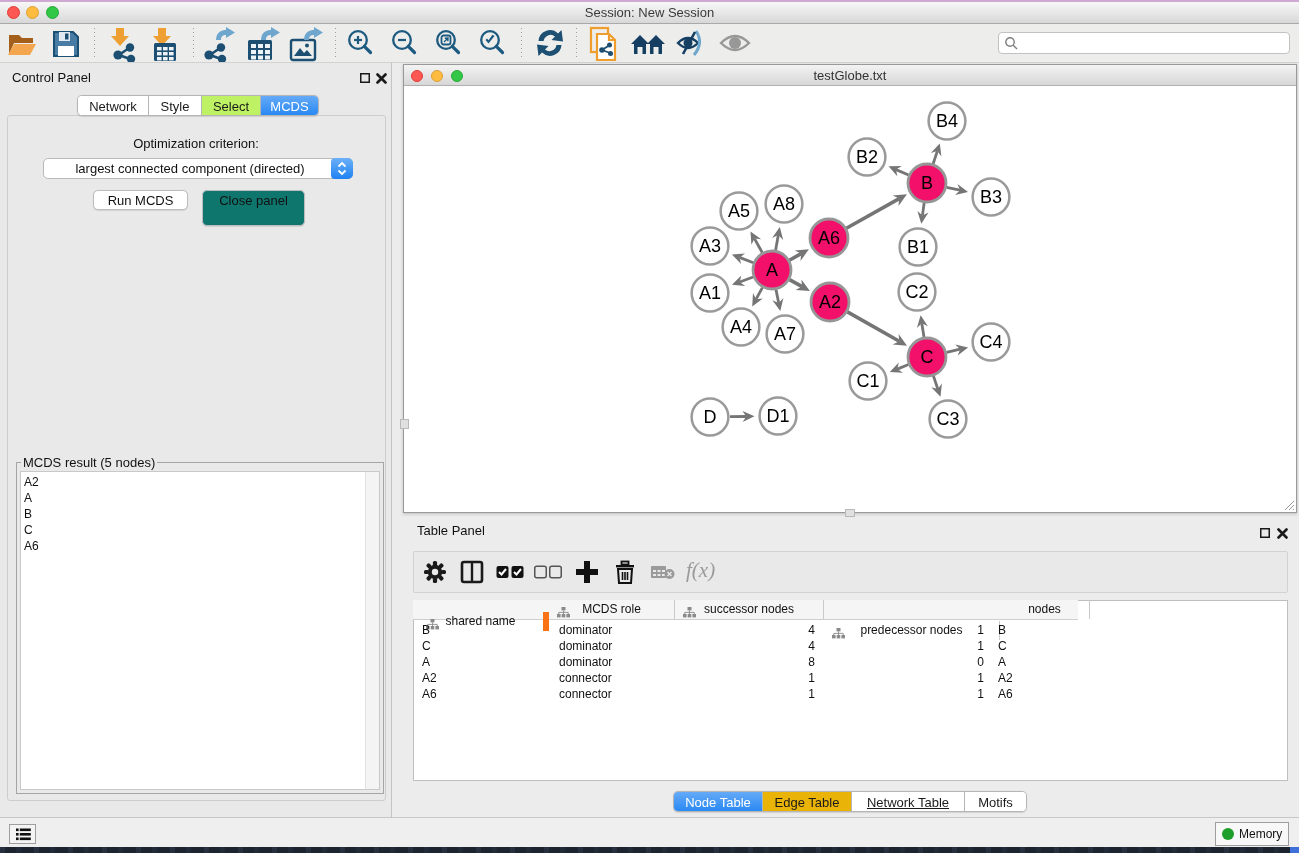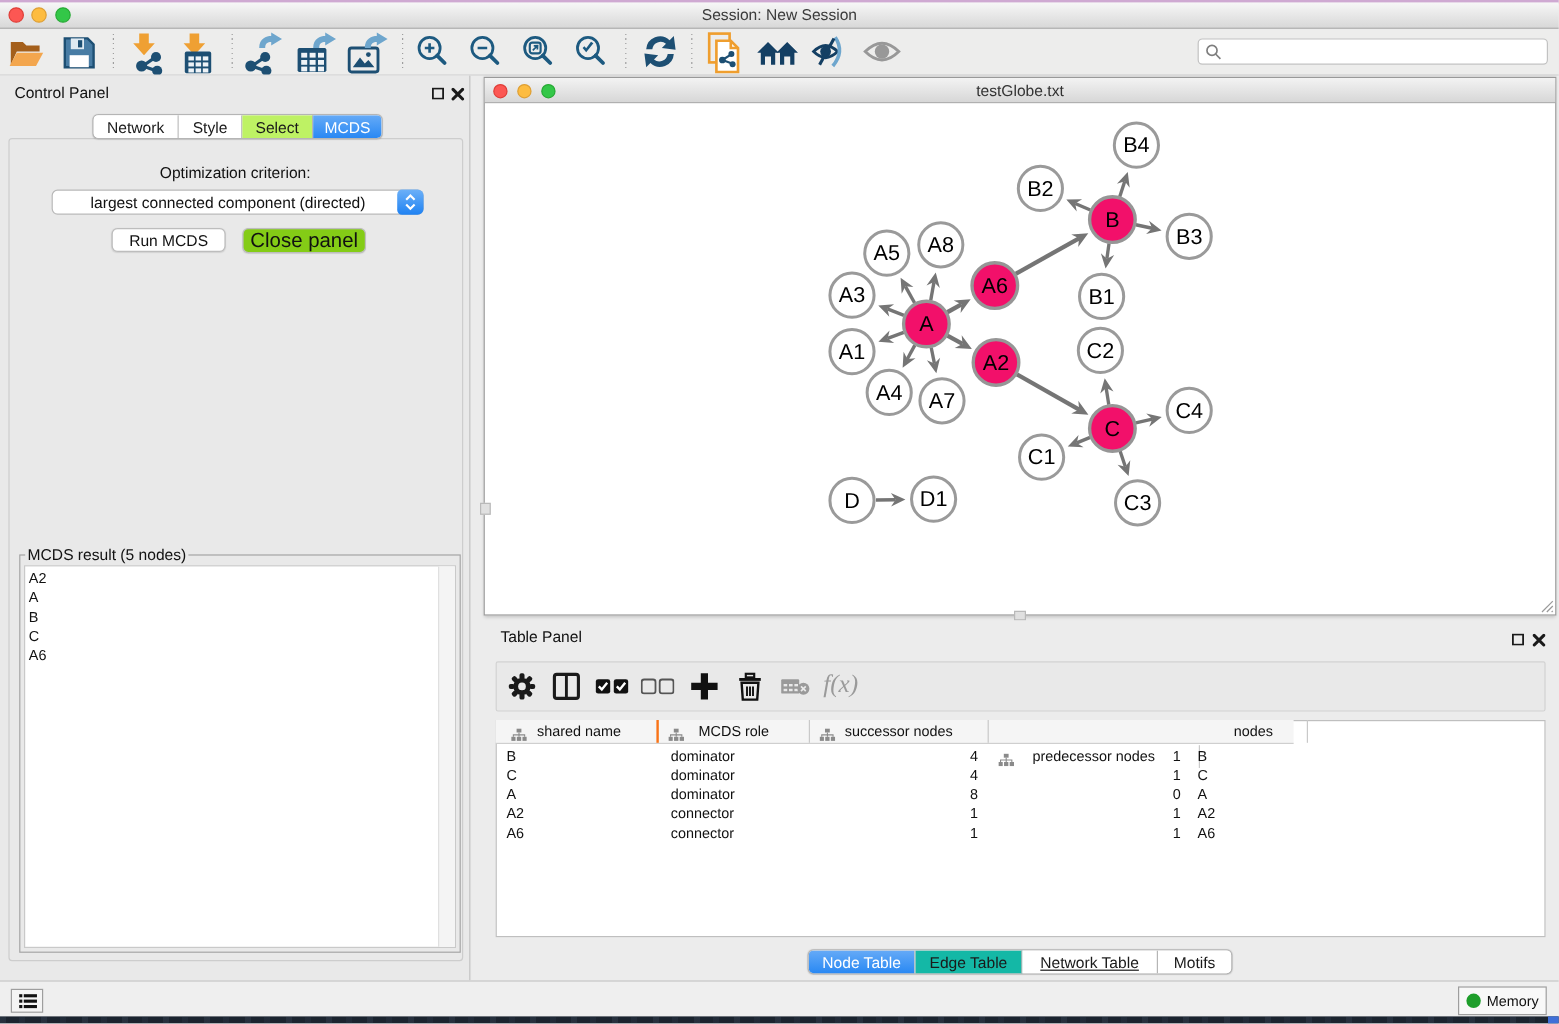--- a/index.html
+++ b/index.html
@@ -181,21 +181,21 @@
 
 <div class="abs" style="left:43px;top:158px;width:310px;height:21px;background:#fff;border:1px solid #b9b9b9;border-radius:5px"></div>
 <div class="abs" style="left:50px;top:158px;width:280px;height:21px;font-size:13px;line-height:21px;color:#111;text-align:center">largest connected component (directed)</div>
 <div class="abs" style="left:331px;top:158px;width:22px;height:21px;background:linear-gradient(#6cb0f8,#1f82f2);border-radius:4px 5px 5px 4px"></div>
 <svg class="abs" style="left:336px;top:161px" width="12" height="15" viewBox="0 0 12 15">
     <path d="M2.5 5.5 L6 2 L9.5 5.5" fill="none" stroke="#fff" stroke-width="1.8"></path>
     <path d="M2.5 9.5 L6 13 L9.5 9.5" fill="none" stroke="#fff" stroke-width="1.8"></path>
   </svg>
 
 <div class="abs" style="left:93px;top:190px;width:95px;height:20px;background:#fff;border:1px solid #bdbdbd;border-radius:5px;font-size:13px;text-align:center;line-height:19px;color:#111;box-shadow:0 0.5px 1px rgba(0,0,0,0.1)">Run MCDS</div>
-<div class="abs" style="left:202px;top:190px;width:103px;height:21px;background:#84cc16;border:1px solid #bdbdbd;border-radius:5px;font-size:17px;text-align:center;line-height:19px;color:#111;box-shadow:0 0.5px 1px rgba(0,0,0,0.1)">Close panel</div>
+<div class="abs" style="left:202px;top:190px;width:103px;height:36px;background:#0f766e;border:1px solid #bdbdbd;border-radius:5px;font-size:13px;text-align:center;line-height:19px;color:#111;box-shadow:0 0.5px 1px rgba(0,0,0,0.1)">Close panel</div>
 
 <div class="abs" style="left:16px;top:462px;width:368px;height:332px;border:1px solid #a5a5a5"></div>
 <div class="abs" style="left:21px;top:455px;background:#e9e9e9;font-size:13px;color:#111;padding:0 2px">MCDS result (5 nodes)</div>
 <div class="abs" style="left:20px;top:471px;width:360px;height:319px;background:#fff;border:1px solid #c9c9c9"></div>
 <div class="abs" style="left:365px;top:472px;width:14px;height:317px;background:#f4f4f4;border-left:1px solid #e0e0e0"></div>
 <div class="abs" style="left:24px;top:474px;font-size:12px;line-height:16px;color:#111">A2<br>A<br>B<br>C<br>A6</div>
 
 <div class="abs" style="left:403px;top:64px;width:894px;height:449px;background:#fff;border:1px solid #999;box-shadow:0 1px 3px rgba(0,0,0,0.2)"></div>
 <div class="abs" style="left:404px;top:65px;width:892px;height:21px;background:linear-gradient(#f3f3f3,#d7d7d7);border-bottom:1px solid #b0b0b0"></div>
 <div class="abs" style="left:404px;top:65px;width:892px;height:21px;text-align:center;font-size:13px;line-height:21px;color:#333">testGlobe.txt</div>
@@ -366,21 +366,21 @@
       <rect x="7.5" y="10" width="3" height="2"></rect>
       <rect x="12" y="10" width="3" height="2"></rect>
     </g>
     <circle cx="19.5" cy="10" r="5" fill="#9a9a9a"></circle>
     <path d="M17.5 8 L21.5 12 M21.5 8 L17.5 12" stroke="#e9e9e9" stroke-width="1.4"></path>
   </svg>
 <div class="abs" style="left:686px;top:558px;font-family:'Liberation Serif',serif;font-style:italic;font-size:21px;color:#9a9a9a">f(x)</div>
 
 <div class="abs" style="left:413px;top:600px;width:875px;height:181px;background:#fff;border:1px solid #bfbfbf"></div>
 <div class="abs" style="left:413px;top:600px;width:665px;height:20px;background:#f5f5f5;border-bottom:1px solid #cfcfcf;font-size:12px;color:#111">
-    <div style="position:absolute;left:5px;top:0;width:131px;height:19px;border-right:2px solid #f97316;text-align:center;line-height:19px;"><span style="position:absolute;left:8px;top:4px"><svg width="13" height="11" viewBox="0 0 13 11" style="vertical-align:-1px">
+    <div style="position:absolute;left:5px;top:12px;width:131px;height:19px;border-right:6px solid #f97316;text-align:center;line-height:19px;"><span style="position:absolute;left:8px;top:4px"><svg width="13" height="11" viewBox="0 0 13 11" style="vertical-align:-1px">
           <g fill="#8a8a8a">
             <rect x="4.5" y="0" width="4" height="3.4"></rect>
             <rect x="0" y="7" width="3.6" height="3.4"></rect>
             <rect x="4.7" y="7" width="3.6" height="3.4"></rect>
             <rect x="9.4" y="7" width="3.6" height="3.4"></rect>
           </g>
           <g stroke="#8a8a8a" stroke-width="0.9" fill="none">
             <path d="M6.5 3.4 L6.5 5.4 M1.8 7 L1.8 5.4 L11.2 5.4 L11.2 7 M6.5 5.4 L6.5 7"></path>
           </g>
         </svg></span>shared name</div>
@@ -441,21 +441,21 @@
     <div style="position:absolute;left:411px;top:70px;width:160px;height:16px;line-height:16px;text-align:right;">1</div>
     <div style="position:absolute;left:585px;top:70px;width:80px;height:16px;line-height:16px;">A2</div>
     <div style="position:absolute;left:9px;top:86px;width:120px;height:16px;line-height:16px;">A6</div>
     <div style="position:absolute;left:146px;top:86px;width:120px;height:16px;line-height:16px;">connector</div>
     <div style="position:absolute;left:262px;top:86px;width:140px;height:16px;line-height:16px;text-align:right;">1</div>
     <div style="position:absolute;left:411px;top:86px;width:160px;height:16px;line-height:16px;text-align:right;">1</div>
     <div style="position:absolute;left:585px;top:86px;width:80px;height:16px;line-height:16px;">A6</div>
   </div>
 <div style="position:absolute;left:673px;top:791px;height:21px;display:flex;border:1px solid #b5b5b5;border-radius:5px;overflow:hidden;background:#fff;box-shadow:0 0.5px 1px rgba(0,0,0,0.12)">
     <div style="width:89px;height:21px;line-height:21px;text-align:center;font-size:13px;background:linear-gradient(#65aaf7,#2385f3);color:#fff;border-right:1px solid #b5b5b5;">Node Table</div>
-    <div style="width:89px;height:21px;line-height:21px;text-align:center;font-size:13px;background:#14b8a6;color:#1a1a1a;border-right:1px solid #b5b5b5;">Edge Table</div>
+    <div style="width:89px;height:21px;line-height:21px;text-align:center;font-size:13px;background:#eab308;color:#1a1a1a;border-right:1px solid #b5b5b5;">Edge Table</div>
     <div style="width:113px;height:21px;line-height:21px;text-align:center;font-size:13px;background:#fff;color:#1a1a1a;border-right:1px solid #b5b5b5;text-decoration:underline;">Network Table</div>
     <div style="width:61px;height:21px;line-height:21px;text-align:center;font-size:13px;background:#fff;color:#1a1a1a;">Motifs</div>
   </div>
 
 <div class="abs" style="left:0;top:817px;width:1299px;height:30px;background:#efefef;border-top:1px solid #c6c6c6"></div>
 <div class="abs" style="left:9px;top:824px;width:27px;height:20px;background:#f4f4f4;border:1px solid #9e9e9e"></div>
 <svg class="abs" style="left:15px;top:827.5px" width="16" height="13" viewBox="0 0 16 13">
     <g fill="#111">
       <rect x="1" y="0.5" width="2.6" height="2.6"></rect>
       <rect x="1" y="5" width="2.6" height="2.6"></rect>

